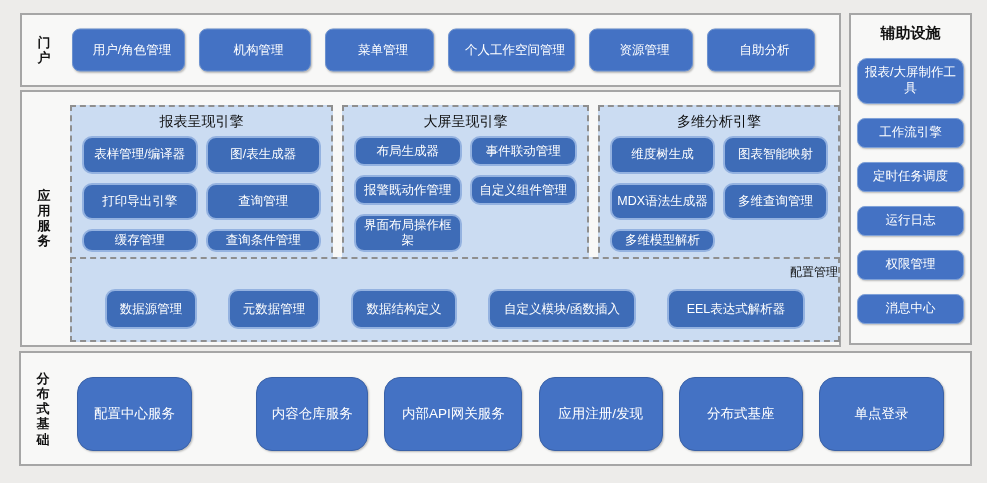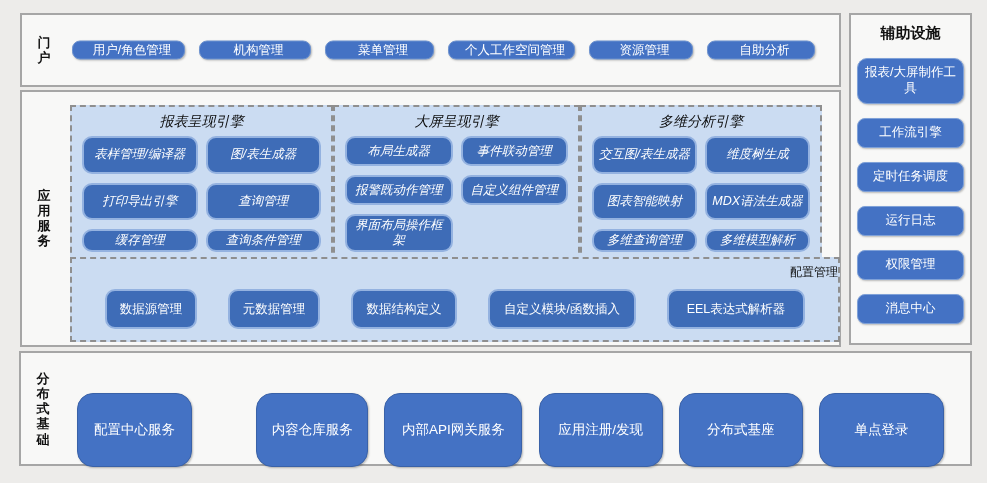--- a/index.html
+++ b/index.html
@@ -32,32 +32,32 @@
     border:1.5px solid #6b91cf;border-radius:8px;
     font-size:12.5px;box-shadow:1px 1px 2px rgba(0,0,0,.25);
     padding:2px 4px;flex:0 0 auto;
   }
 
   
   .portal-row{
     position:absolute;left:50px;right:8px;top:50%;transform:translateY(-50%);
     display:flex;gap:14px;align-items:center;
   }
-  .portal-row .btn{height:19px;padding-left:11px;}
+  .portal-row .btn{height:43px;padding-left:11px;}
   .portal-row .btn:nth-child(1){width:113px;}
   .portal-row .btn:nth-child(2){width:112px;}
   .portal-row .btn:nth-child(3){width:109px;}
   .portal-row .btn:nth-child(4){width:127px;}
   .portal-row .btn:nth-child(5){width:104px;}
   .portal-row .btn:nth-child(6){width:108px;}
 
   
   .groups{
     position:absolute;left:48px;top:13px;width:770px;height:158px;
-    display:flex;font-style:italic;
+    display:flex;gap:9px;
   }
   .group{
     background:#cbdcf2;border:2px dashed #8f8f8f;box-sizing:border-box;
     display:flex;flex-direction:column;padding:3px 10px 9px;
   }
   .group:nth-child(1){width:263px;}
   .group:nth-child(2){width:247px;}
   .group:nth-child(3){width:242px;}
   .group-title{
     text-align:center;font-size:14px;padding:3px 0 5px;color:#0d0d0d;
@@ -96,21 +96,21 @@
     text-align:center;font-weight:bold;font-size:15px;margin-top:9px;
   }
   .aux-col{
     display:flex;flex-direction:column;align-items:center;gap:14px;margin-top:15px;
   }
   .aux-col .btn{width:107px;height:30px;border-radius:8px;border:1.5px solid #7fa1d8;}
   .aux-col .btn:nth-child(1){height:46px;border-radius:10px;}
 
   
   .dist-row{
-    position:absolute;left:56px;right:26px;top:40px;height:74px;
+    position:absolute;left:56px;right:26px;top:24px;height:74px;
     display:flex;justify-content:space-between;align-items:center;
   }
   .dist-row .btn{
     height:74px;border-radius:16px;font-size:13.5px;border:1px solid #3a62a8;
   }
   .dist-row .btn:nth-child(1){width:115px;}
   .dist-row .btn:nth-child(2){width:112px;margin-left:48px;}
   .dist-row .btn:nth-child(3){width:138px;}
   .dist-row .btn:nth-child(4){width:124px;}
   .dist-row .btn:nth-child(5){width:124px;}
@@ -154,21 +154,20 @@
         <div class="node">事件联动管理</div>
         <div class="node">报警既动作管理</div>
         <div class="node">自定义组件管理</div>
         <div class="node">界面布局操作框架</div>
       </div>
     </div>
 
     <div class="group">
       <div class="group-title">多维分析引擎</div>
       <div class="group-grid">
-        <div class="node">交互图/表生成器</div>
         <div class="node">维度树生成</div>
         <div class="node">图表智能映射</div>
         <div class="node">MDX语法生成器</div>
         <div class="node">多维查询管理</div>
         <div class="node">多维模型解析</div>
       </div>
     </div>
   </div>
 
   <div class="config">

